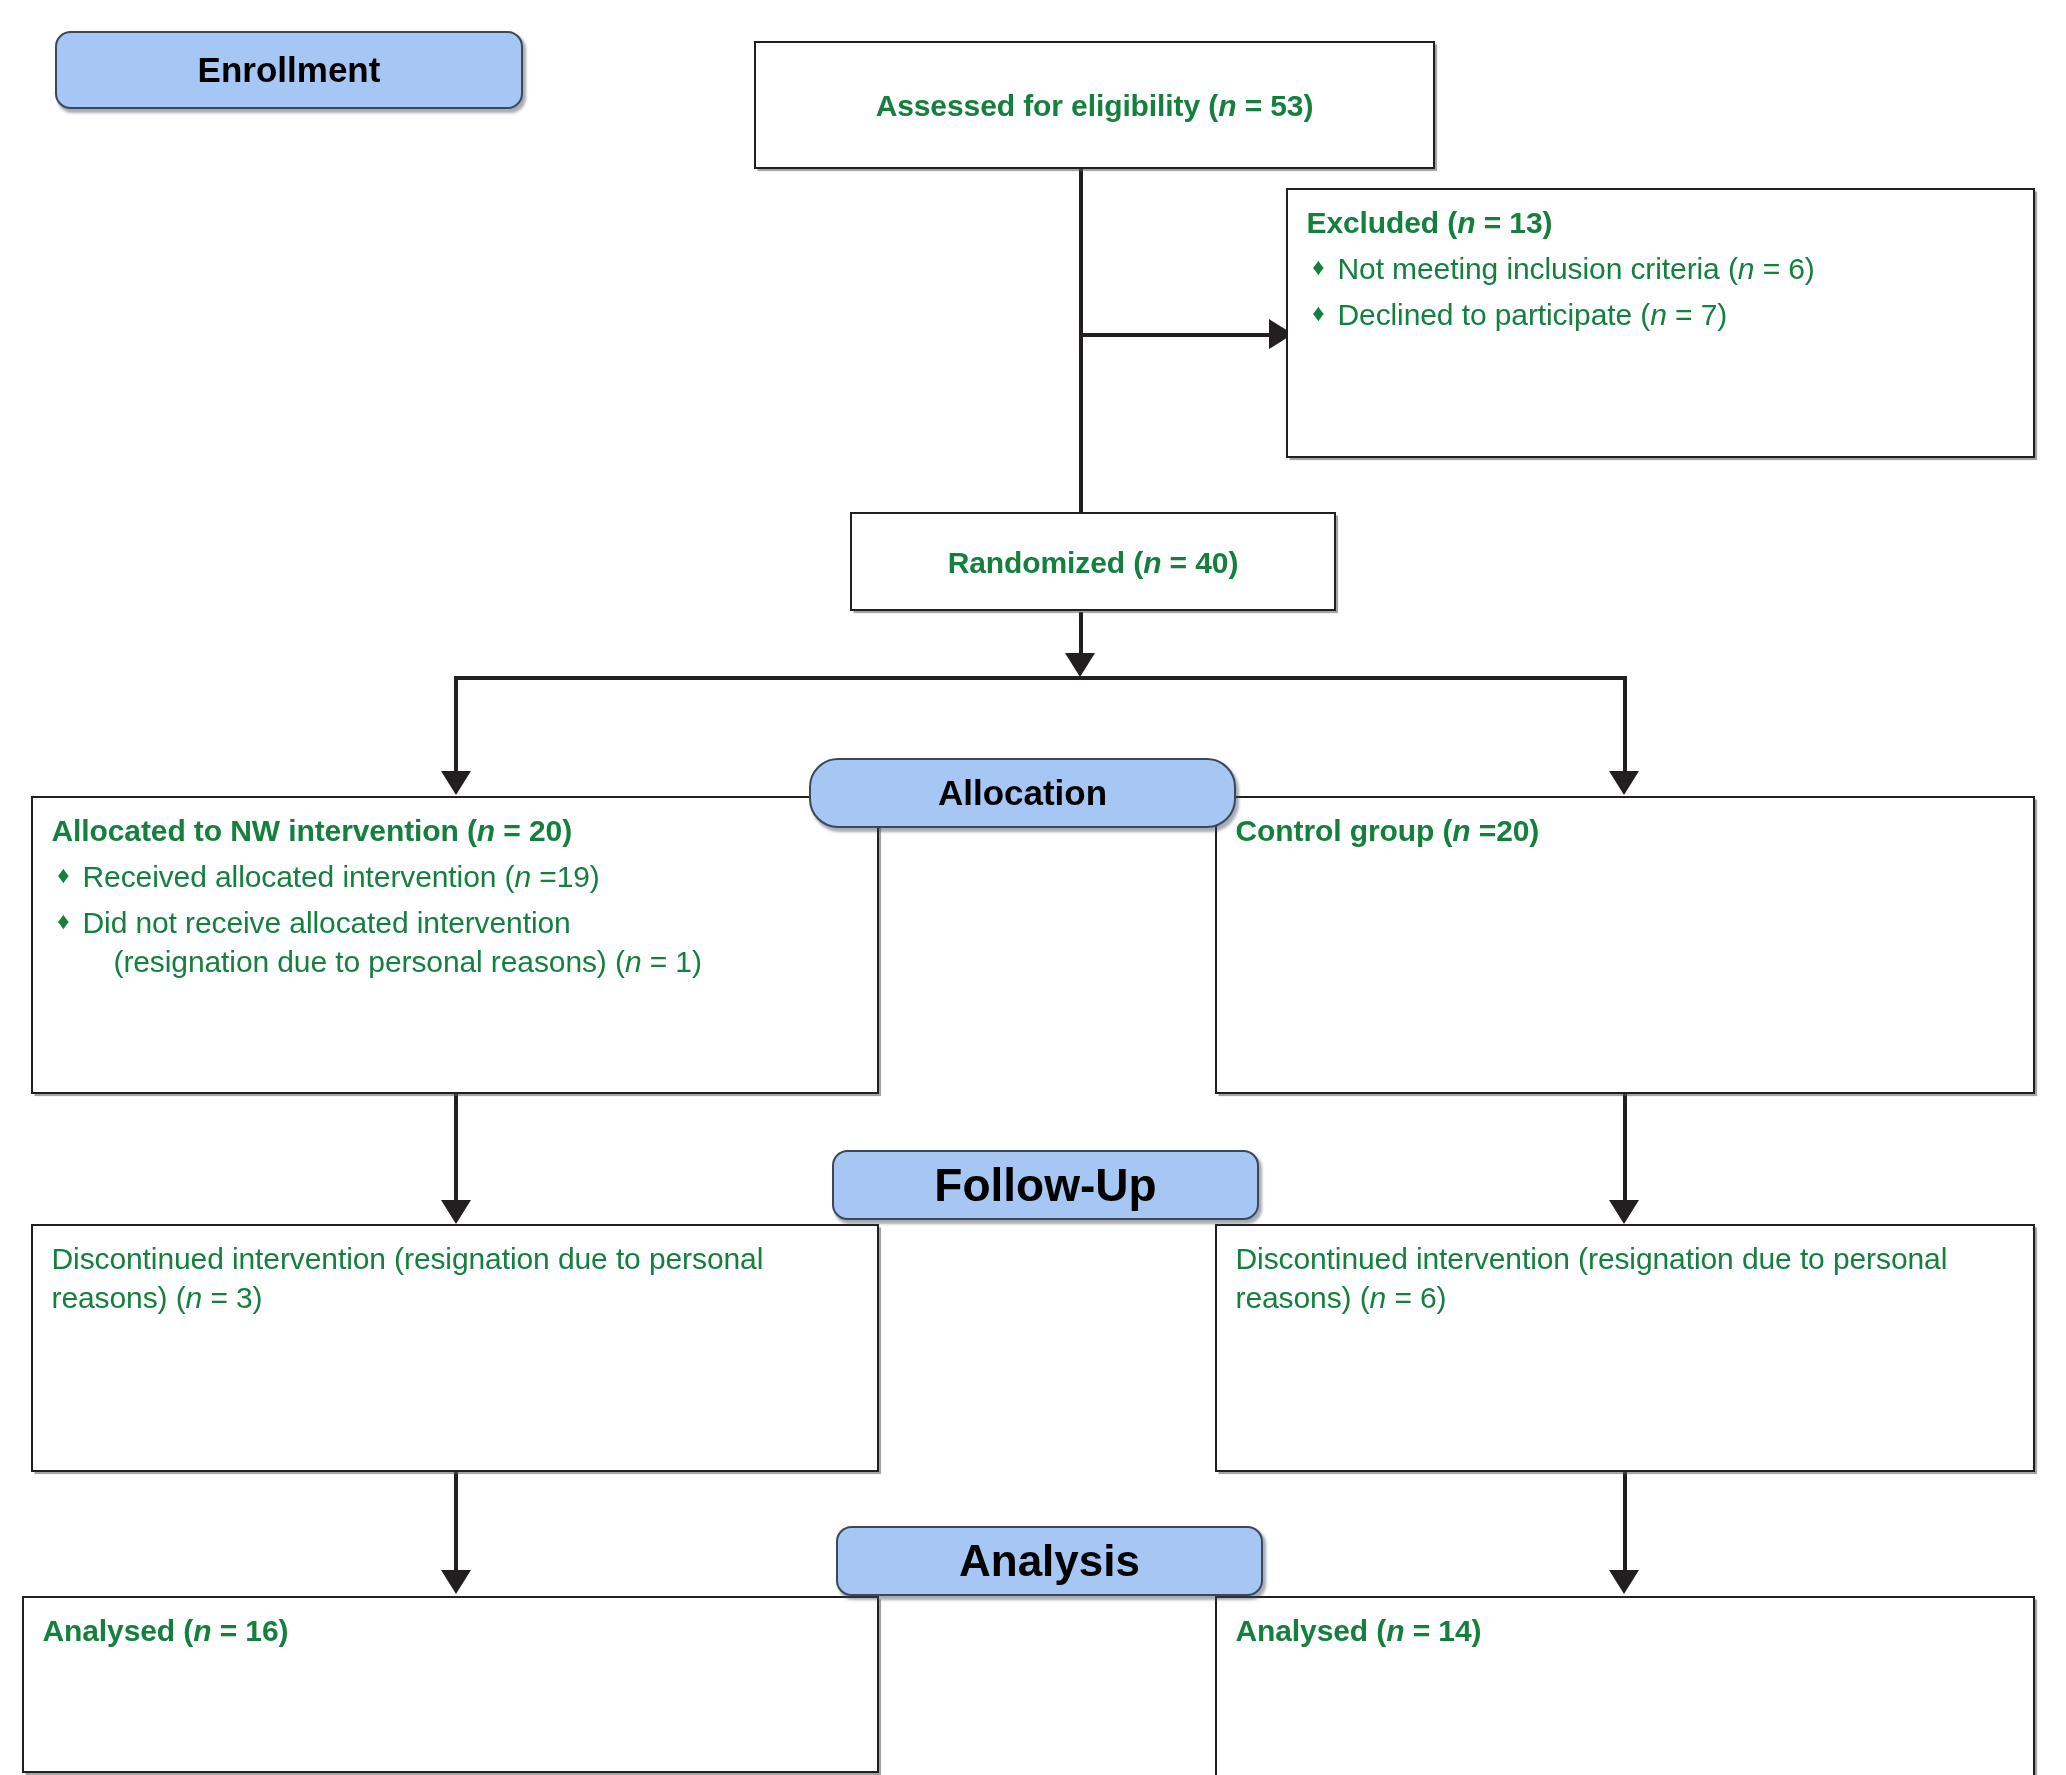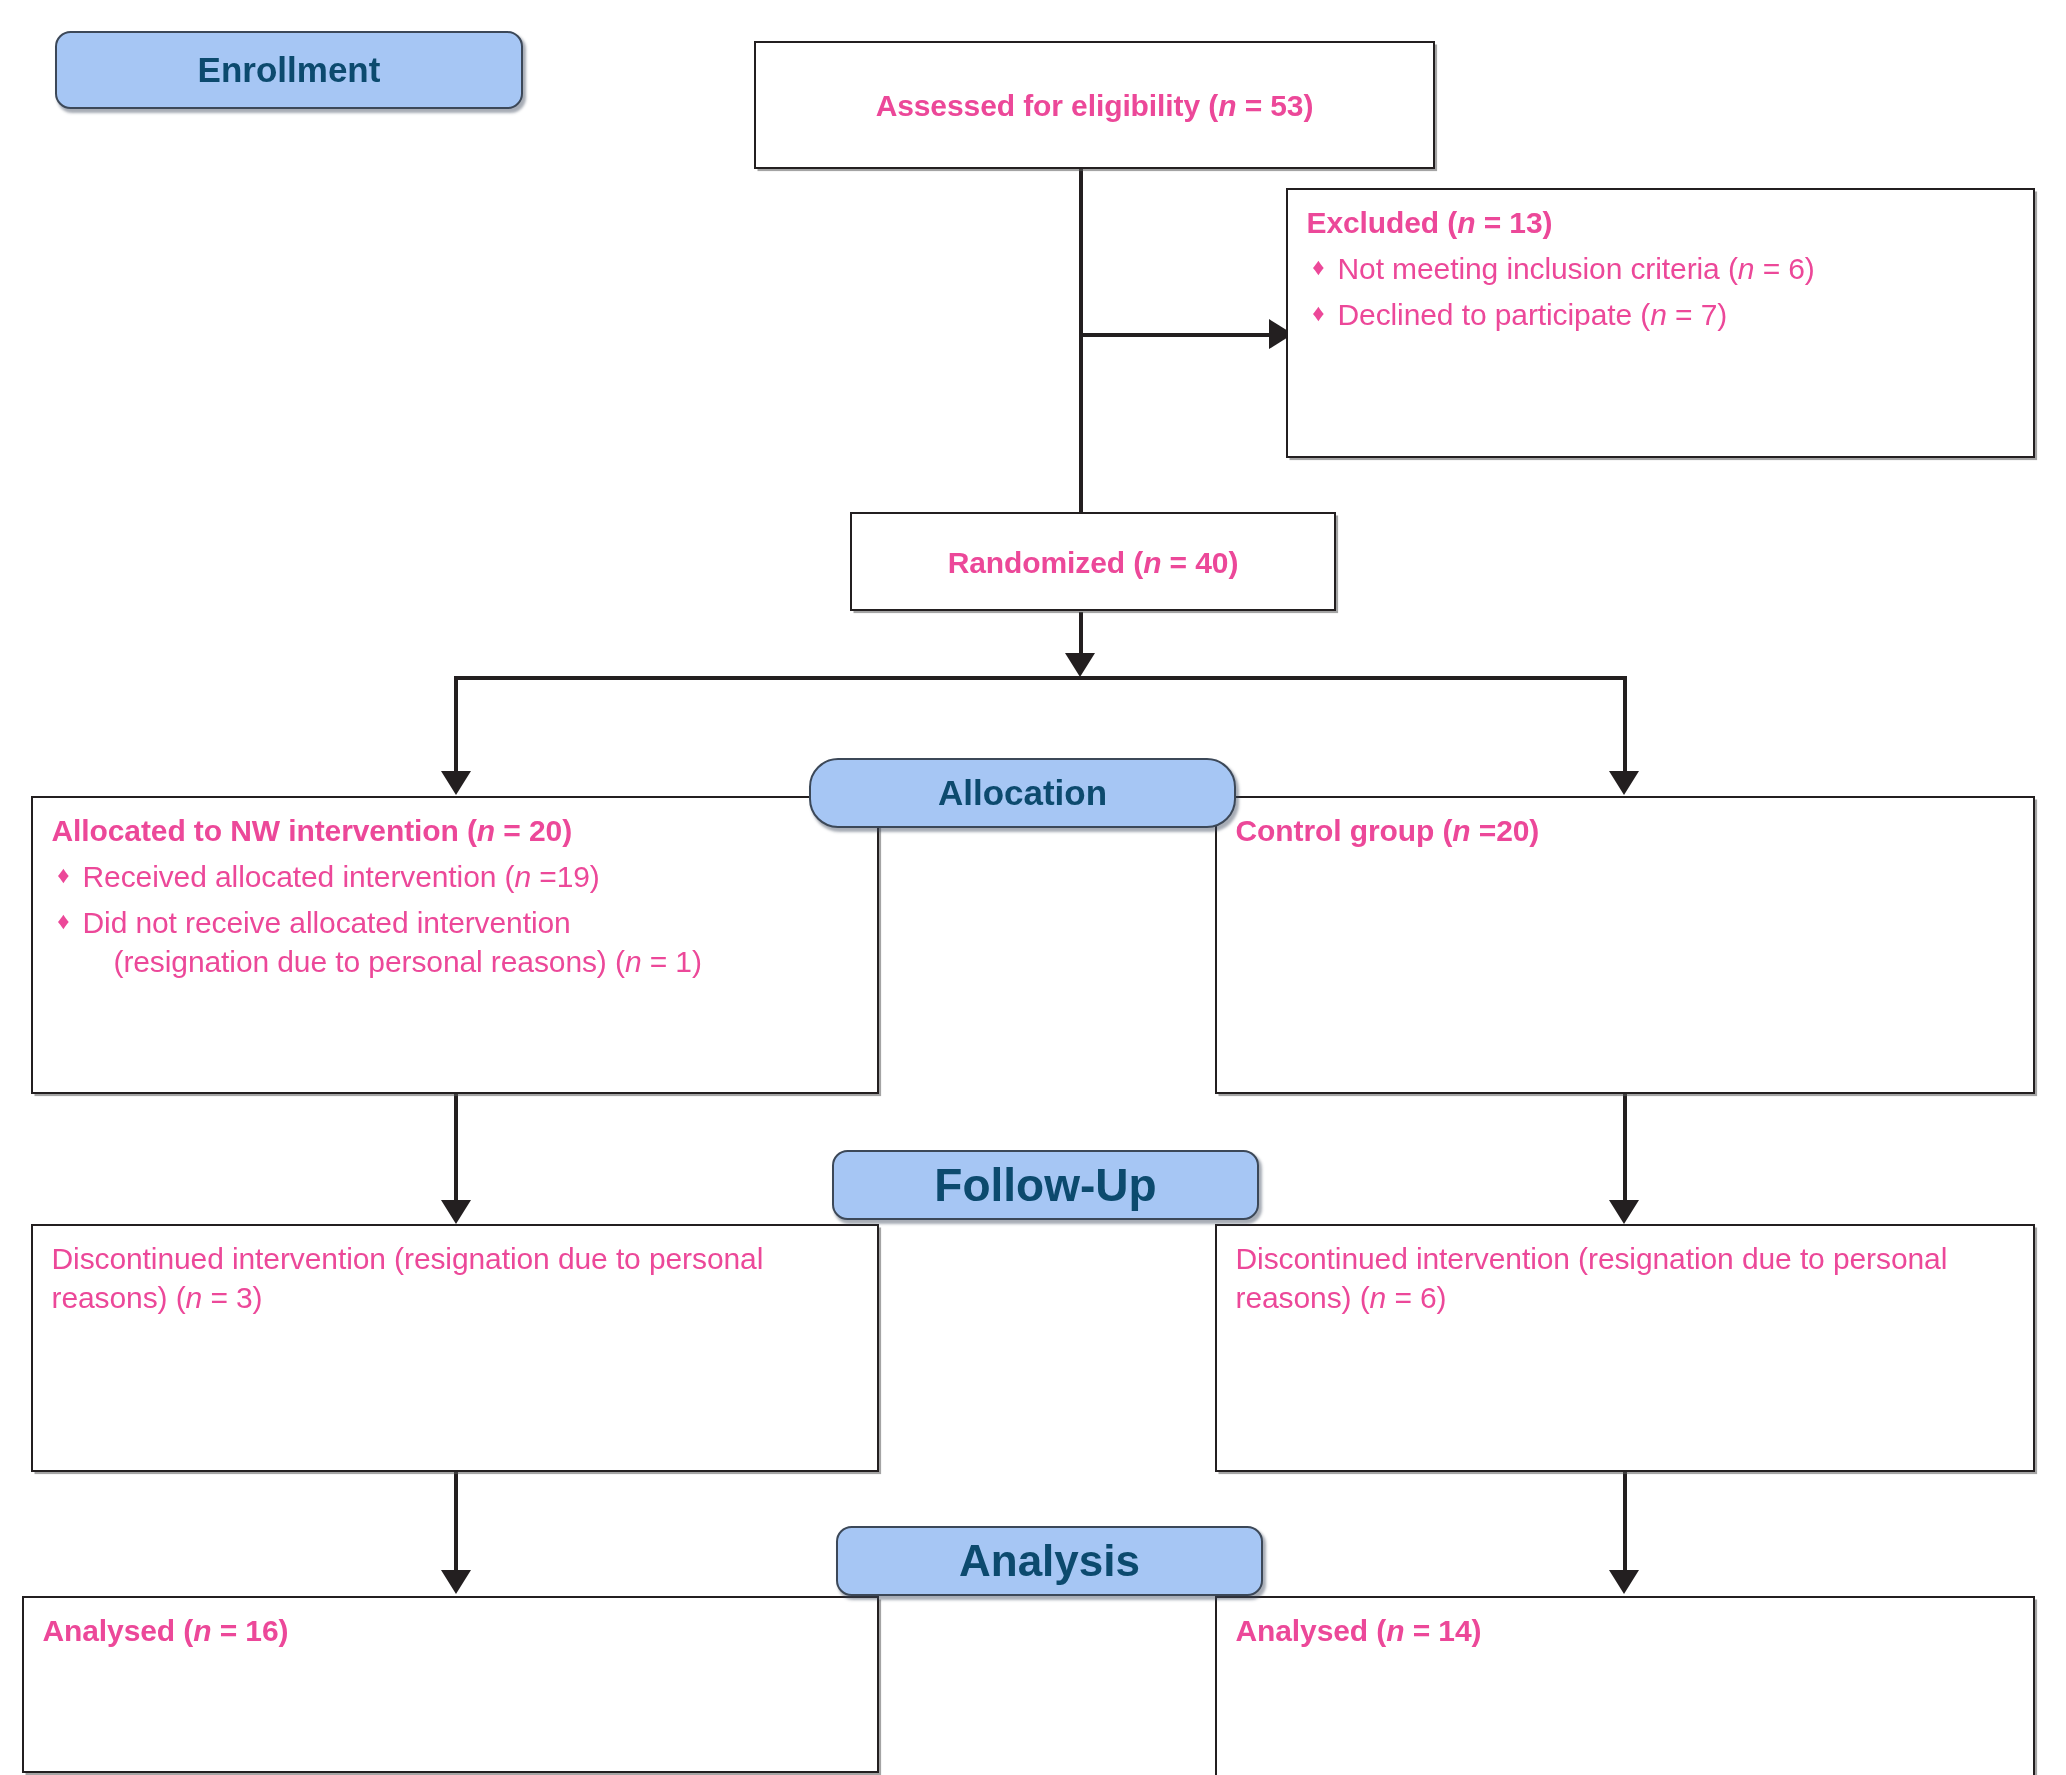--- a/index.html
+++ b/index.html
@@ -13,21 +13,21 @@
     border:2.1px solid #231f20;
     box-sizing:border-box;
     box-shadow:2.8px 2.8px 0 -0.7px rgba(90,90,90,.55);
     z-index:5;
   }
   .box .txt{
     position:absolute;
     left:18.5px; right:14px; top:12.8px;
     font-size:30px;
     line-height:1.30;
-    color:#ec4899;
+    color:#15803d;
     letter-spacing:-0.1px;
   }
   .box.center .txt{
     left:0; right:0; top:50%;
     transform:translateY(-50%);
     text-align:center;
   }
   .bold{font-weight:bold;}
   i{font-style:italic;}
 
@@ -46,21 +46,21 @@
 
   
   .pill{
     position:absolute;
     background:#a6c6f4;
     border:2.1px solid #3c4858;
     border-radius:15.6px;
     box-sizing:border-box;
     box-shadow:2.8px 3.5px 2.8px rgba(60,70,90,.45);
     display:flex;align-items:center;justify-content:center;
-    color:#0c4a6e;
+    color:#000000;
     font-weight:bold;
     z-index:40;
   }
 
   
   .vline{position:absolute;background:#231f20;width:3.5px;z-index:3;}
   .hline{position:absolute;background:#231f20;height:3.5px;z-index:3;}
   .arrow-down{
     position:absolute;width:0;height:0;
     border-left:15.6px solid transparent;

